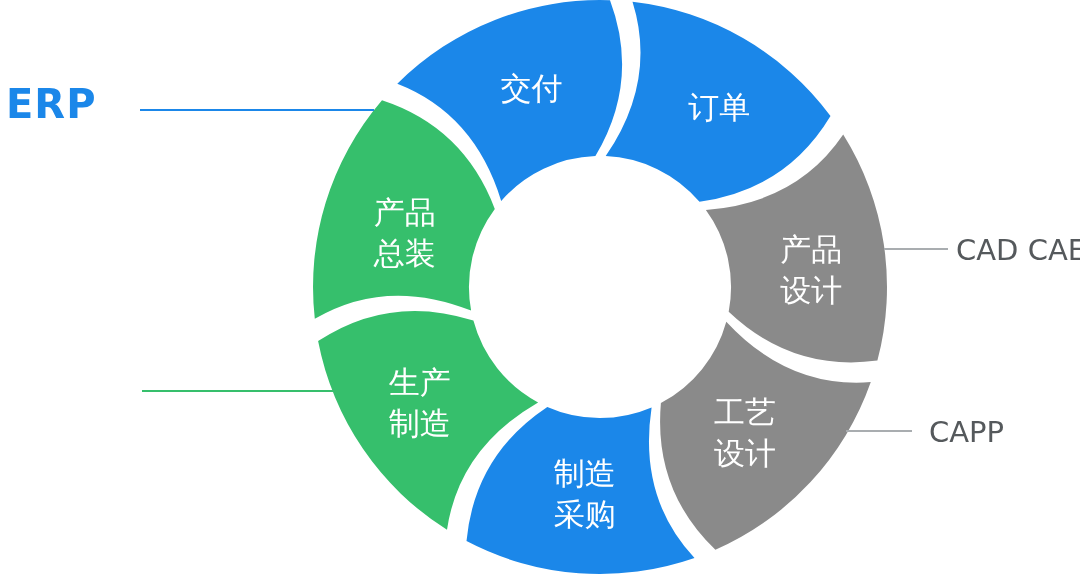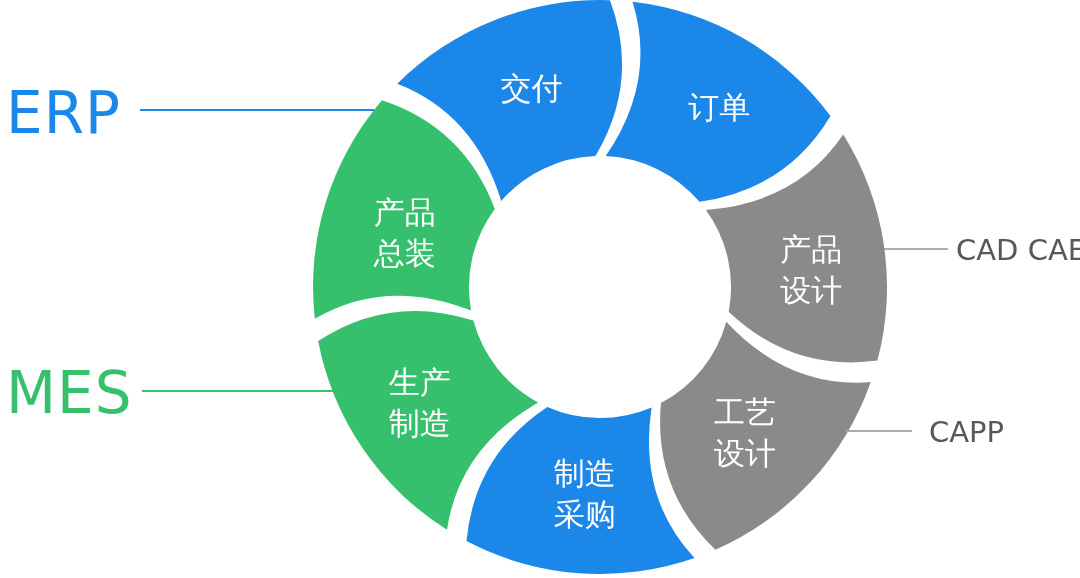--- a/index.html
+++ b/index.html
@@ -9,21 +9,21 @@
   svg text{
     text-anchor:middle;
     dominant-baseline:central;
     fill:#ffffff;
     font-family:"DejaVu Sans", sans-serif;
     font-size:31px;
     font-weight:500;
   }
   .ann{position:absolute;line-height:1;white-space:nowrap;}
   .ann-label{display:block;}
-  .ann-big .ann-label{font-size:58px;font-weight:400;letter-spacing:1px;}
+  .ann-big .ann-label{font-size:40px;font-weight:700;letter-spacing:1px;}
   .ann-small .ann-label{font-size:29px;font-weight:400;}
   .ann-erp{left:6px;top:84px;}
   .ann-mes{left:6px;top:364px;}
   .ann-cad-cae{left:956px;top:236px;}
   .ann-capp{left:920px;top:418px;margin-left:9px;}
   .connector{position:absolute;}
   .erp-line{left:140px;top:109px;width:234px;height:2px;}
   .mes-line{left:142px;top:390px;width:191px;height:2px;}
   .cad-cae-line{left:884px;top:248px;width:64px;height:2px;}
   .capp-line{left:846px;top:430px;width:66px;height:2px;}
@@ -48,23 +48,20 @@
       <text x="419.7"><tspan x="419.7" y="382.3">生产</tspan><tspan x="419.7" y="423.3">制造</tspan></text>
       <path d="M 314.8,318.8 A 287 287 0 0 1 382.0,100.3 Q 463.8,127.1 494.8,208.9 A 131 131 0 0 0 471.1,310.6 Q 386.2,277.1 314.8,318.8 Z" fill="#36BF6C"></path>
       <text x="404.7"><tspan x="404.7" y="211.7">产品</tspan><tspan x="404.7" y="252.7">总装</tspan></text>
     </svg>
 
   <div class="ann ann-big ann-erp">
     <span class="ann-label" style="color: rgb(27, 135, 233);">ERP</span>
   </div>
   <div class="connector erp-line" style="background: rgb(27, 135, 233);"></div>
 
-  <div class="ann ann-big ann-mes">
-    <span class="ann-label" style="color: rgb(54, 191, 108);">MES</span>
-  </div>
   <div class="connector mes-line" style="background: rgb(54, 191, 108);"></div>
 
   <div class="ann ann-small ann-cad-cae">
     <span class="ann-label" style="color: rgb(85, 89, 92);">CAD CAE</span>
   </div>
   <div class="connector cad-cae-line" style="background: rgb(169, 173, 176);"></div>
 
   <div class="ann ann-small ann-capp">
     <span class="ann-label" style="color: rgb(85, 89, 92);">CAPP</span>
   </div>

